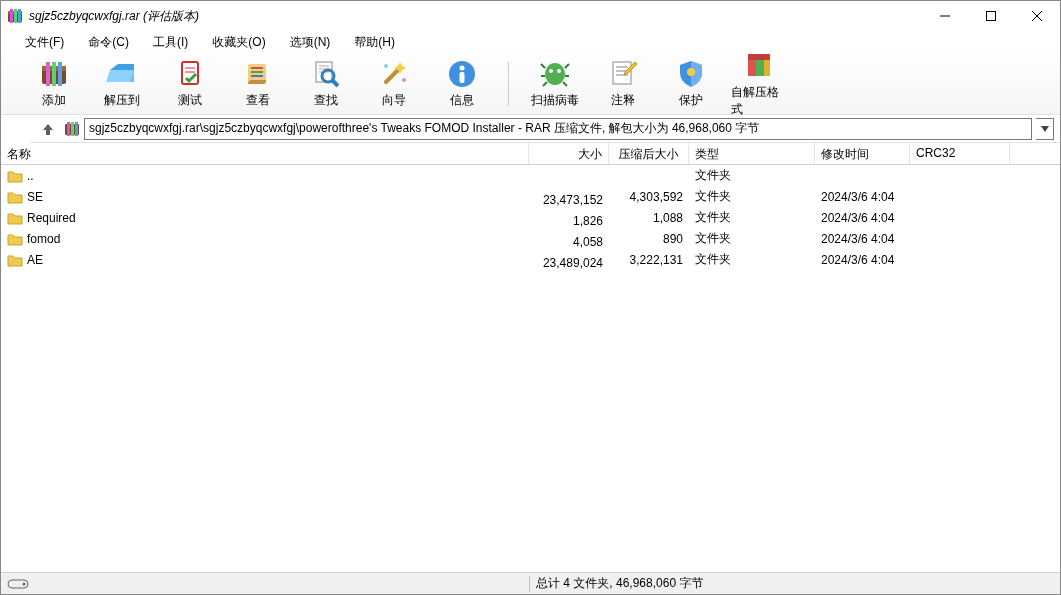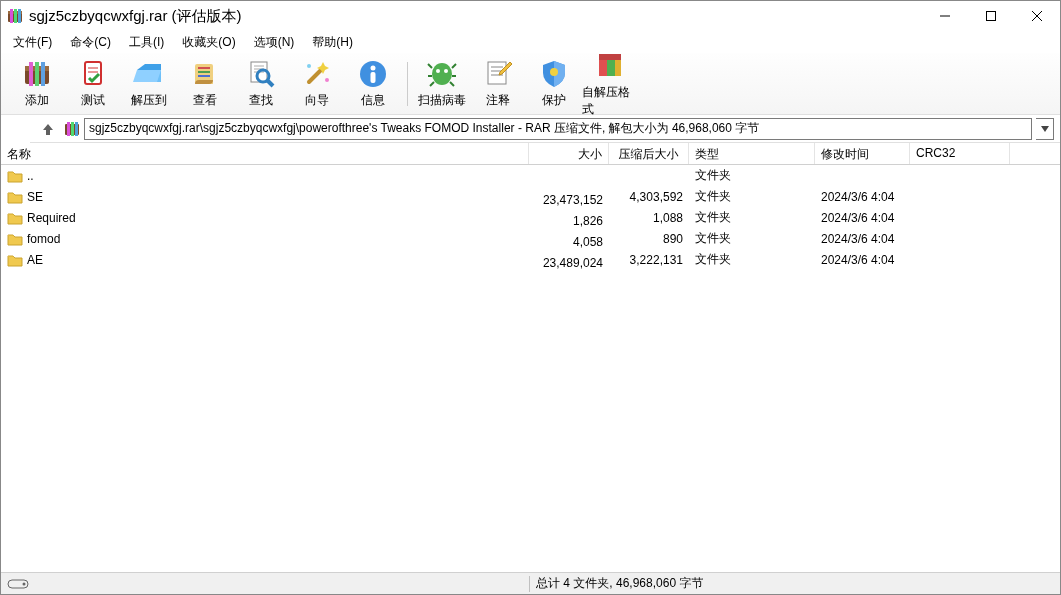--- a/index.html
+++ b/index.html
@@ -1,27 +1,27 @@
 <!DOCTYPE html>
 <html><head>
 <meta charset="utf-8">
 <style>
 * { margin: 0; padding: 0; box-sizing: border-box; font-family: "Microsoft YaHei", "Segoe UI", sans-serif; font-size: 12px; }
 body { background: #fff; width: 1061px; height: 595px; overflow: hidden; display: flex; flex-direction: column; border: 1px solid #888; }
 
 .titlebar { height: 30px; display: flex; align-items: center; padding: 0 0 0 6px; background: #fff; }
 .titlebar-icon { width: 16px; height: 16px; margin-right: 6px; }
-.titlebar-text { flex: 1; font-size: 15px; }
+.titlebar-text { flex: 1; font-size: 12px; font-style: italic; }
 .titlebar-btns { display: flex; }
 .titlebar-btn { width: 46px; height: 30px; display: flex; align-items: center; justify-content: center; background: transparent; }
 
-.menubar { height: 22px; display: flex; align-items: center; padding: 0 4px; gap: 2px; }
+.menubar { height: 22px; display: flex; align-items: center; padding: 0 16px; gap: 8px; }
 .menu-item { padding: 2px 8px; cursor: default; }
 
-.toolbar { height: 62px; display: flex; align-items: center; padding: 2px 8px; gap: 0; border-bottom: 1px solid #e0e0e0; background: linear-gradient(#fefefe, #f5f5f5); }
+.toolbar { height: 62px; display: flex; align-items: center; padding: 2px 25px; gap: 12px; border-bottom: 1px solid #e0e0e0; background: linear-gradient(#fefefe, #f5f5f5); }
 .tool-btn { display: flex; flex-direction: column; align-items: center; justify-content: center; width: 56px; height: 56px; cursor: default; }
 .tool-icon { width: 32px; height: 32px; display: flex; align-items: center; justify-content: center; }
 .tool-label { font-size: 12px; margin-top: 2px; }
 .tool-sep { width: 1px; height: 44px; background: #ccc; margin: 0 6px; }
 
 .pathbar { height: 28px; display: flex; align-items: center; padding: 2px 6px; gap: 4px; border-bottom: 1px solid #e0e0e0; margin-left: 29px; }
 .up-btn { width: 24px; height: 22px; display: flex; align-items: center; justify-content: center; border: 1px solid transparent; }
 .path-icon { width: 16px; height: 16px; }
 .path-text { flex: 1; height: 22px; border: 1px solid #7a7a7a; padding: 0 4px; display: flex; align-items: center; background: #fff; overflow: hidden; white-space: nowrap; }
 .path-dd { width: 18px; height: 22px; border: 1px solid #7a7a7a; border-left: none; display: flex; align-items: center; justify-content: center; }
@@ -101,37 +101,37 @@
           <rect x="8" y="4" width="4" height="24" fill="#e05fd0"></rect>
           <rect x="14" y="4" width="4" height="24" fill="#5fd070"></rect>
           <rect x="20" y="4" width="4" height="24" fill="#5fa0e0"></rect>
         </svg>
     </span>
     <span class="tool-label">添加</span>
   </div>
   <div class="tool-btn">
     <span class="tool-icon">
       <svg width="32" height="32" viewBox="0 0 32 32">
+          <path d="M4 12 L12 6 L28 6 L28 24 L4 24 Z" fill="#3fa0e8"></path>
+          <rect x="4" y="12" width="24" height="12" fill="#6fc0f8"></rect>
+          <path d="M4 12 L28 12 L24 24 L0 24 Z" fill="#8fd0ff"></path>
+        </svg>
+    </span>
+    <span class="tool-label">解压到</span>
+  </div>
+  <div class="tool-btn">
+    <span class="tool-icon">
+      <svg width="32" height="32" viewBox="0 0 32 32">
           <rect x="8" y="4" width="16" height="22" rx="2" fill="#fff" stroke="#d03030" stroke-width="2"></rect>
           <line x1="11" y1="10" x2="21" y2="10" stroke="#d03030"></line>
           <line x1="11" y1="14" x2="21" y2="14" stroke="#d03030"></line>
           <path d="M12 20 L15 23 L22 16" stroke="#30a040" stroke-width="3" fill="none"></path>
         </svg>
     </span>
     <span class="tool-label">测试</span>
-  </div>
-  <div class="tool-btn">
-    <span class="tool-icon">
-      <svg width="32" height="32" viewBox="0 0 32 32">
-          <path d="M4 12 L12 6 L28 6 L28 24 L4 24 Z" fill="#3fa0e8"></path>
-          <rect x="4" y="12" width="24" height="12" fill="#6fc0f8"></rect>
-          <path d="M4 12 L28 12 L24 24 L0 24 Z" fill="#8fd0ff"></path>
-        </svg>
-    </span>
-    <span class="tool-label">解压到</span>
   </div>
   <div class="tool-btn">
     <span class="tool-icon">
       <svg width="32" height="32" viewBox="0 0 32 32">
           <path d="M6 26 L6 8 Q6 6 8 6 L22 6 Q24 6 24 8 L24 26 Z" fill="#f0d080"></path>
           <path d="M6 26 Q6 22 10 22 L24 22 Q24 26 20 26 Z" fill="#c09040"></path>
           <rect x="9" y="9" width="12" height="2" fill="#d05050"></rect>
           <rect x="9" y="13" width="12" height="2" fill="#50a050"></rect>
           <rect x="9" y="17" width="12" height="2" fill="#5070d0"></rect>
         </svg>

